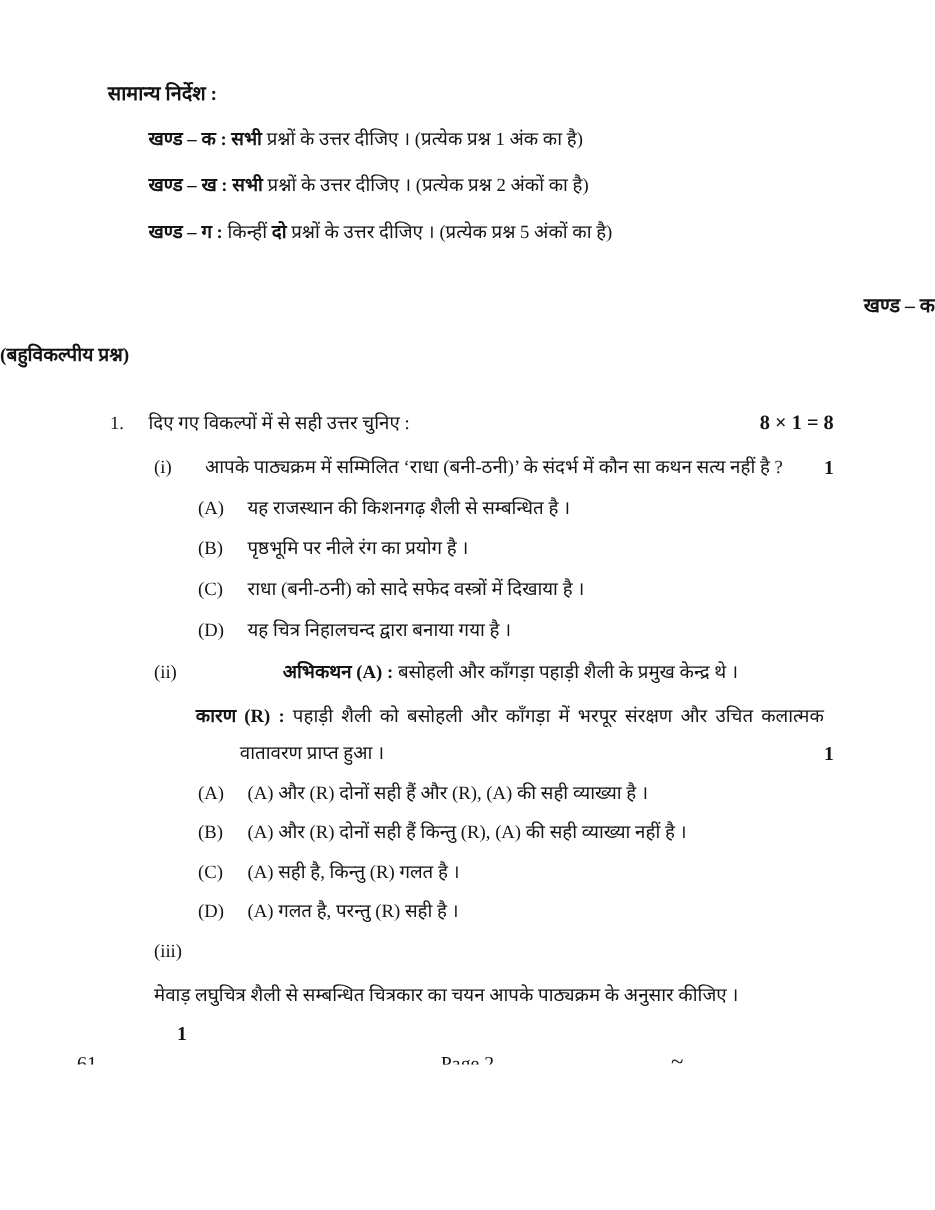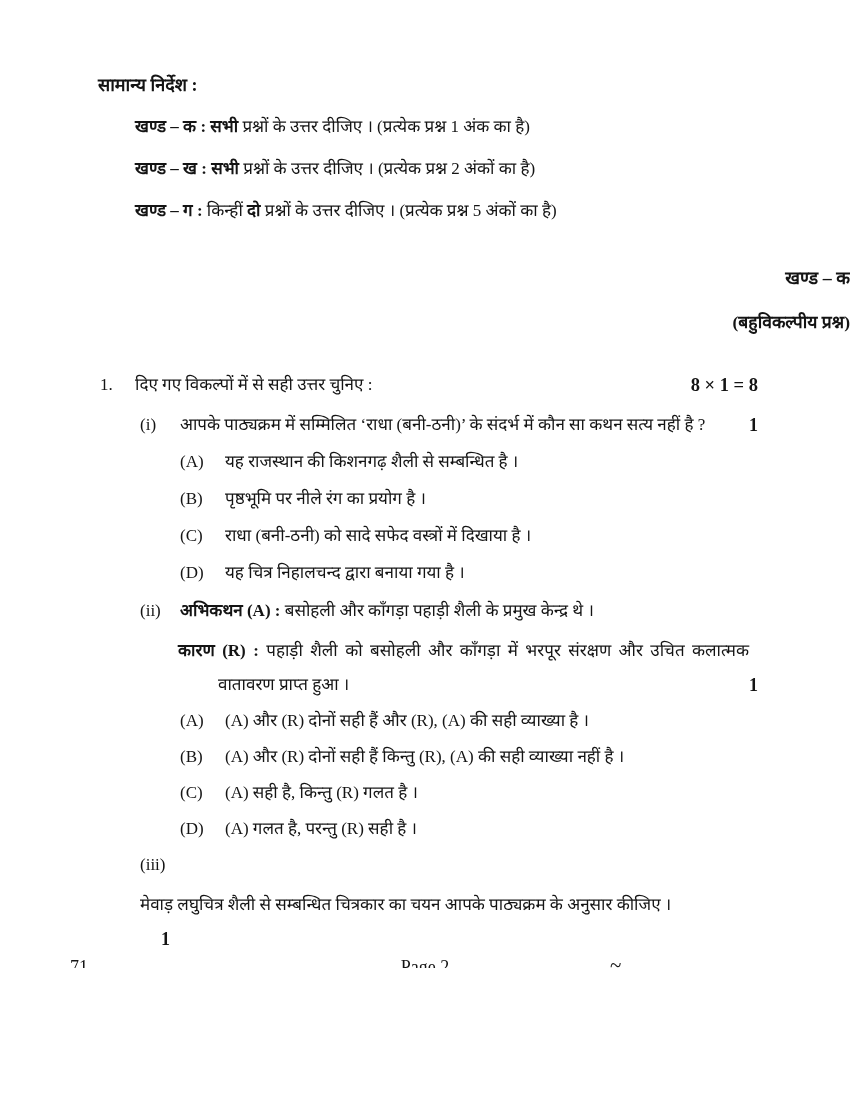--- a/index.html
+++ b/index.html
@@ -5,32 +5,32 @@
   html,body{margin:0;padding:0;background:#ffffff;}
   .page{
     width:850px;height:968px;position:relative;background:#ffffff;
     font-family:"Liberation Serif","DejaVu Serif",serif;
     color:#141414;font-size:17px;line-height:34px;overflow:hidden;
   }
   .b{font-weight:bold;}
   .gi-heading{margin:0;padding-top:68px;margin-left:98px;font-weight:bold;font-size:18px;}
   .instr-row{margin-left:135px;margin-top:8px;}
   .section-title{text-align:right;font-weight:bold;margin-top:33px;font-size:18px;}
-  .section-sub{text-align:right;font-weight:bold;margin-top:10px;font-size:17.5px;}
+  .section-sub{text-align:left;font-weight:bold;margin-top:10px;font-size:17.5px;}
   .row{display:flex;align-items:flex-start;}
   .q1-row{margin-left:100px;margin-right:92px;margin-top:29px;}
   .q1-num{width:35px;}
   .q1-text{flex:1;}
   .q1-marks{font-weight:bold;font-size:18.5px;white-space:nowrap;}
   .subq{margin-left:140px;margin-right:92px;}
   .subq-i{margin-top:6px;}
   .subq-ii{margin-top:4px;}
   .subq-iii{margin-top:2px;flex-direction:column;}
   .roman{width:40px;flex:0 0 40px;}
-  .subq-text{flex:1;padding-right:10px;}
+  .subq-text{flex:1;padding-right:10px;text-align:center;}
   .marks{flex:0 0 30px;min-width:30px;text-align:right;font-weight:bold;font-size:18px;}
   .opt{margin-left:180px;margin-right:92px;margin-top:3px;}
   .opt-ii{margin-top:2px;}
   .opt-label{width:45px;flex:0 0 45px;}
   .opt-text{flex:1;}
   .opt-col-text{width:210px;flex:0 0 210px;}
   .opt2{margin-left:180px;margin-right:92px;margin-top:4px;}
   .reason{display:flex;align-items:flex-end;margin-left:178px;margin-right:92px;margin-top:6px;}
   .reason-text{width:548px;padding-left:40px;text-indent:-40px;text-align:justify;margin:0;}
   .reason-marks{margin-left:auto;font-weight:bold;font-size:18px;}
@@ -123,18 +123,18 @@
     <span class="opt-text">मन्कू</span>
   </div>
   <div class="row opt2">
     <span class="opt-label">(C)</span>
     <span class="opt-col-text">साहिबदीन</span>
     <span class="opt-label">(D)</span>
     <span class="opt-text">निहालचन्द</span>
   </div>
 
   <div class="footer">
-    <span class="footer-left">71</span>
+    <span class="footer-left">61</span>
     <span class="footer-center">Page 2</span>
     <span class="footer-tilde">~</span>
   </div>
 
 </div>
 
 </body></html>

